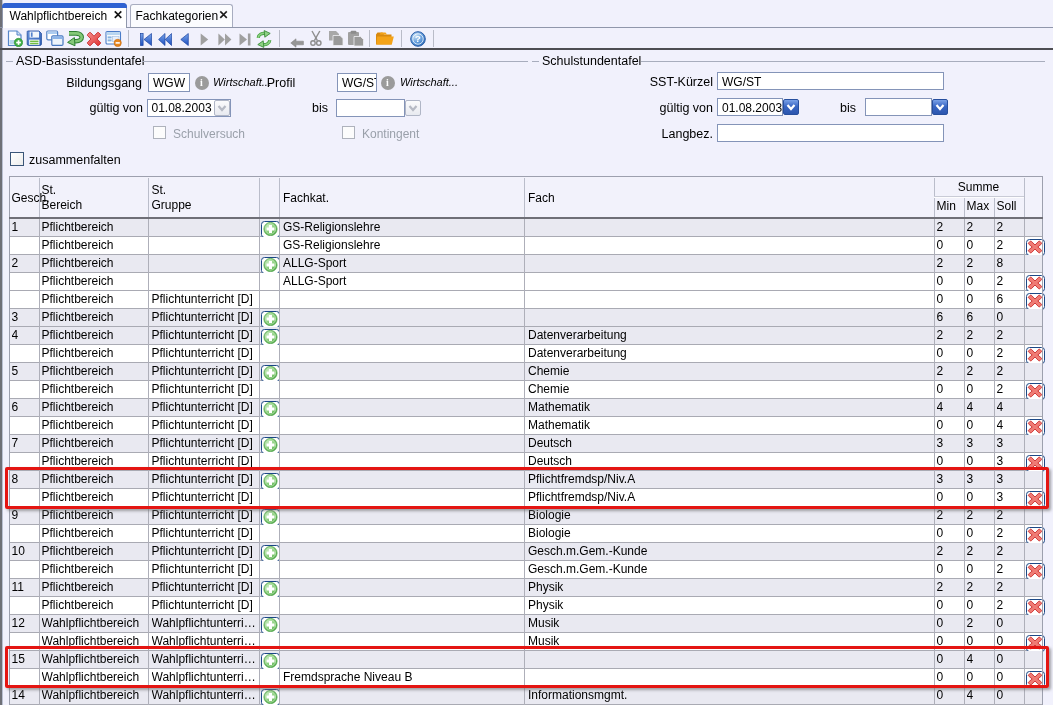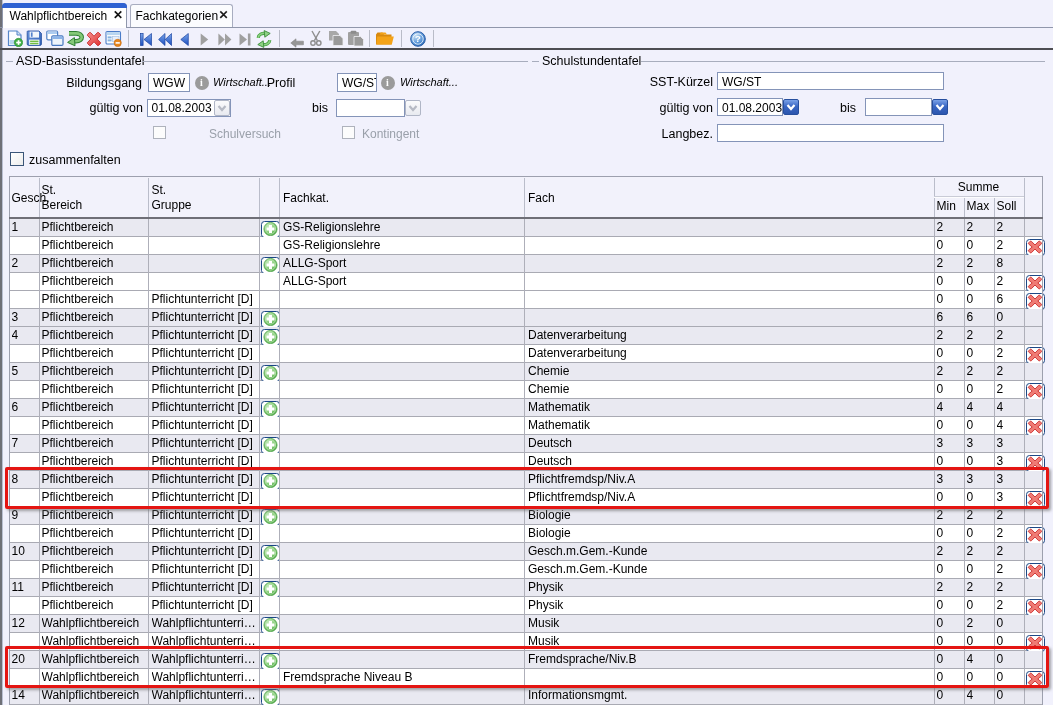--- a/index.html
+++ b/index.html
@@ -217,21 +217,21 @@
   </div>
 <div class="flb" style="left:228px;top:101px;width:100px;text-align:right;">bis</div>
 <div class="fld" style="left:336px;top:98.5px;width:68.5px;height:18px;"></div>
 <div style="left:404.5px;top:99.5px;width:16px;height:16px;background:linear-gradient(#fbfbfc,#e8eaf0);border:1px solid #b0b6c6;border-radius:2px;">
 <svg width="14" height="14" style="position:absolute;left:0;top:0;">
       <path d="M3.5 5 L7 9 L10.5 5" fill="none" stroke="#b6bac4" stroke-width="2.2"></path>
     </svg>
   </div>
 
 <div class="cbxd" style="left:153px;top:126px;"></div>
-<div class="glbl" style="left:173px;top:127px;margin-left:36px;">Schulversuch</div>
+<div class="glbl" style="left:173px;top:127px;">Schulversuch</div>
 <div class="cbxd" style="left:342px;top:126px;"></div>
 <div class="glbl" style="left:362px;top:127px;">Kontingent</div>
 
 <div class="cbx" style="left:10px;top:152px;width:14px;height:14px;background:linear-gradient(135deg,#fff, #ececec);border:1.5px solid #3a5578;"></div>
 <div class="flb" style="left:29px;top:152.5px;text-align:right;">zusammenfalten</div>
 
 <div class="flb" style="left:613px;top:74.5px;width:100px;text-align:right;">SST-Kürzel</div>
 <div class="fld" style="left:717px;top:72px;width:227px;height:18px;">
     <span style="top:1.5px;">WG/ST</span>
   </div>
@@ -711,24 +711,23 @@
     <div class="ct" style="left:927.5px;width:26px;">0</div>
     <div class="ct" style="left:957.5px;width:26px;">0</div>
     <div class="ct" style="left:987.5px;width:26px;">0</div>
     <div class="xbtn" style="left:1017.0px;top:1.5px;">
       <svg width="16" height="14" viewBox="0 0 16 14">
         <path d="M1.6 2.9 L3.3 1.2 Q3.9 0.7 4.5 1.4 L8 5 L11.5 1.4 Q12.1 0.7 12.7 1.2 L14.4 2.9 Q15 3.5 14.3 4.1 L10.8 7 L14.3 9.9 Q15 10.5 14.4 11.1 L12.7 12.8 Q12.1 13.3 11.5 12.6 L8 9 L4.5 12.6 Q3.9 13.3 3.3 12.8 L1.6 11.1 Q1 10.5 1.7 9.9 L5.2 7 L1.7 4.1 Q1 3.5 1.6 2.9 Z" fill="#ef7b74" stroke="#cc2a2a" stroke-width="0.9" stroke-linejoin="round"></path>
       </svg>
     </div>
   </div>
 <div class="trow" style="top:651px;background:#e9e9f1;">
-    <div class="ct" style="left:2.5px;width:26px;">20</div>
+    <div class="ct" style="left:2.5px;width:26px;">15</div>
     <div class="ct" style="left:32.5px;width:105.5px;">Wahlpflichtbereich</div>
     <div class="ct" style="left:142.5px;width:106.5px;">Wahlpflichtunterricht [D]</div>
-    <div class="ct" style="left:519px;width:404.5px;">Fremdsprache/Niv.B</div>
     <div class="ct" style="left:927.5px;width:26px;">0</div>
     <div class="ct" style="left:957.5px;width:26px;">4</div>
     <div class="ct" style="left:987.5px;width:26px;">0</div>
     <div class="pbtn" style="left:252px;top:1.5px;">
       <svg width="15" height="14" viewBox="0 0 15 14">
         <defs>
           <radialGradient id="gg24" cx="38%" cy="32%" r="75%">
             <stop offset="0" stop-color="#cdeec6"></stop>
             <stop offset="0.55" stop-color="#86cc78"></stop>
             <stop offset="1" stop-color="#44a33e"></stop>

